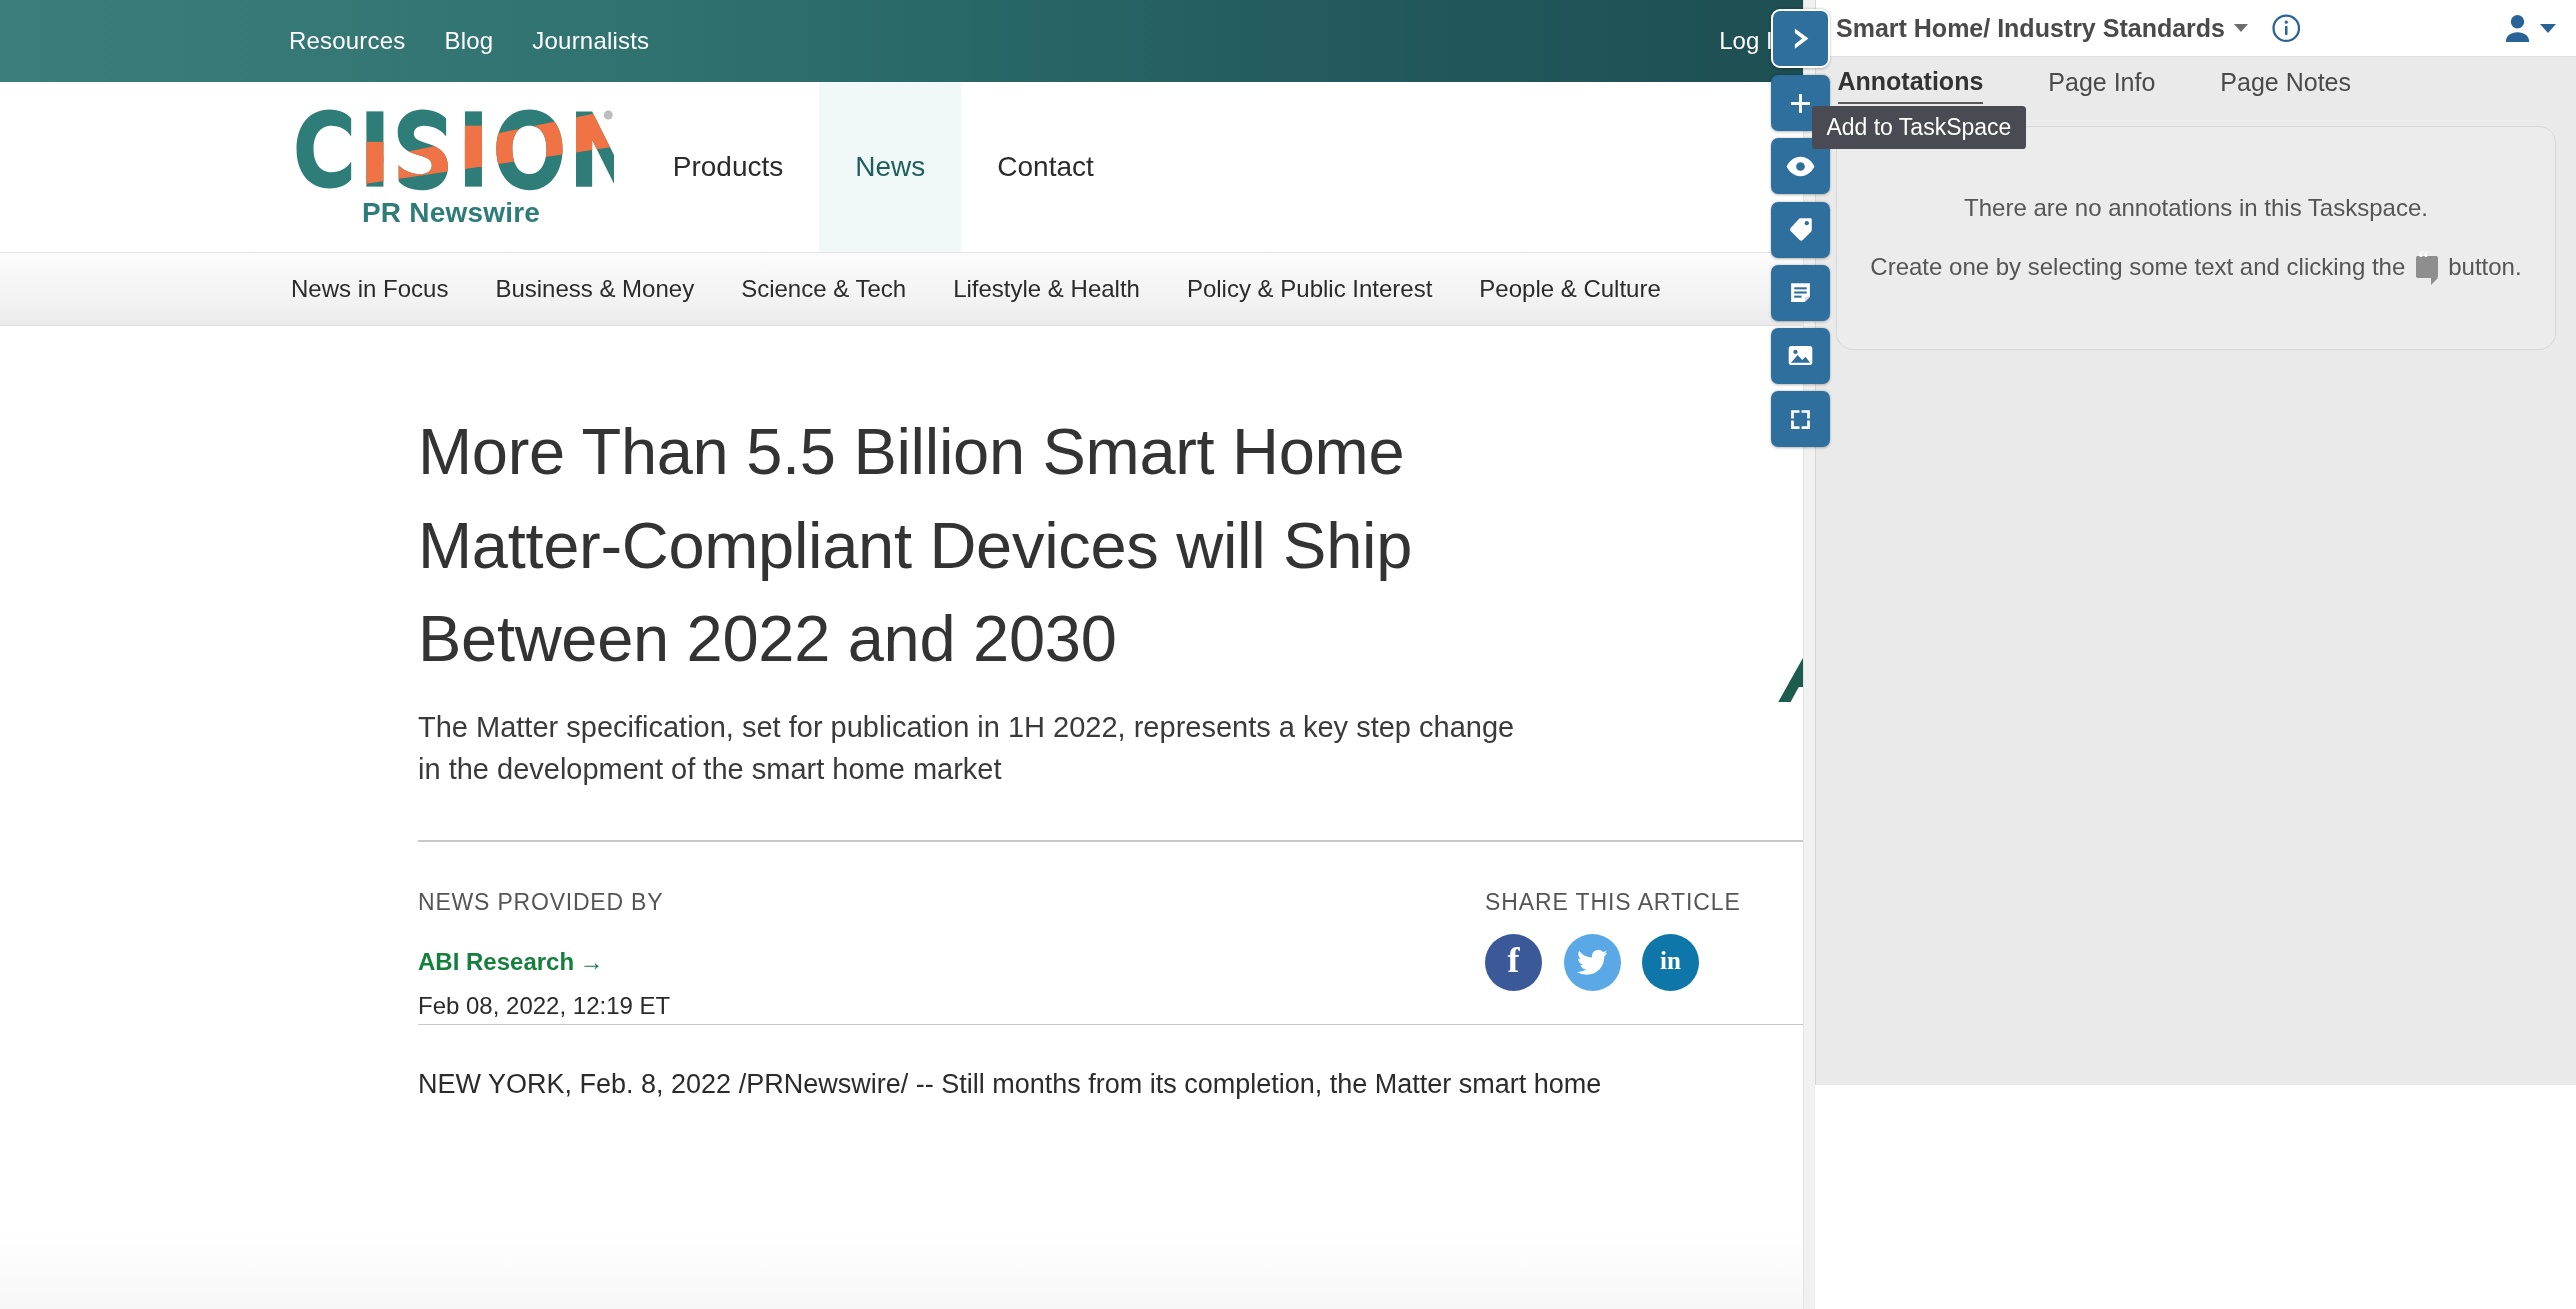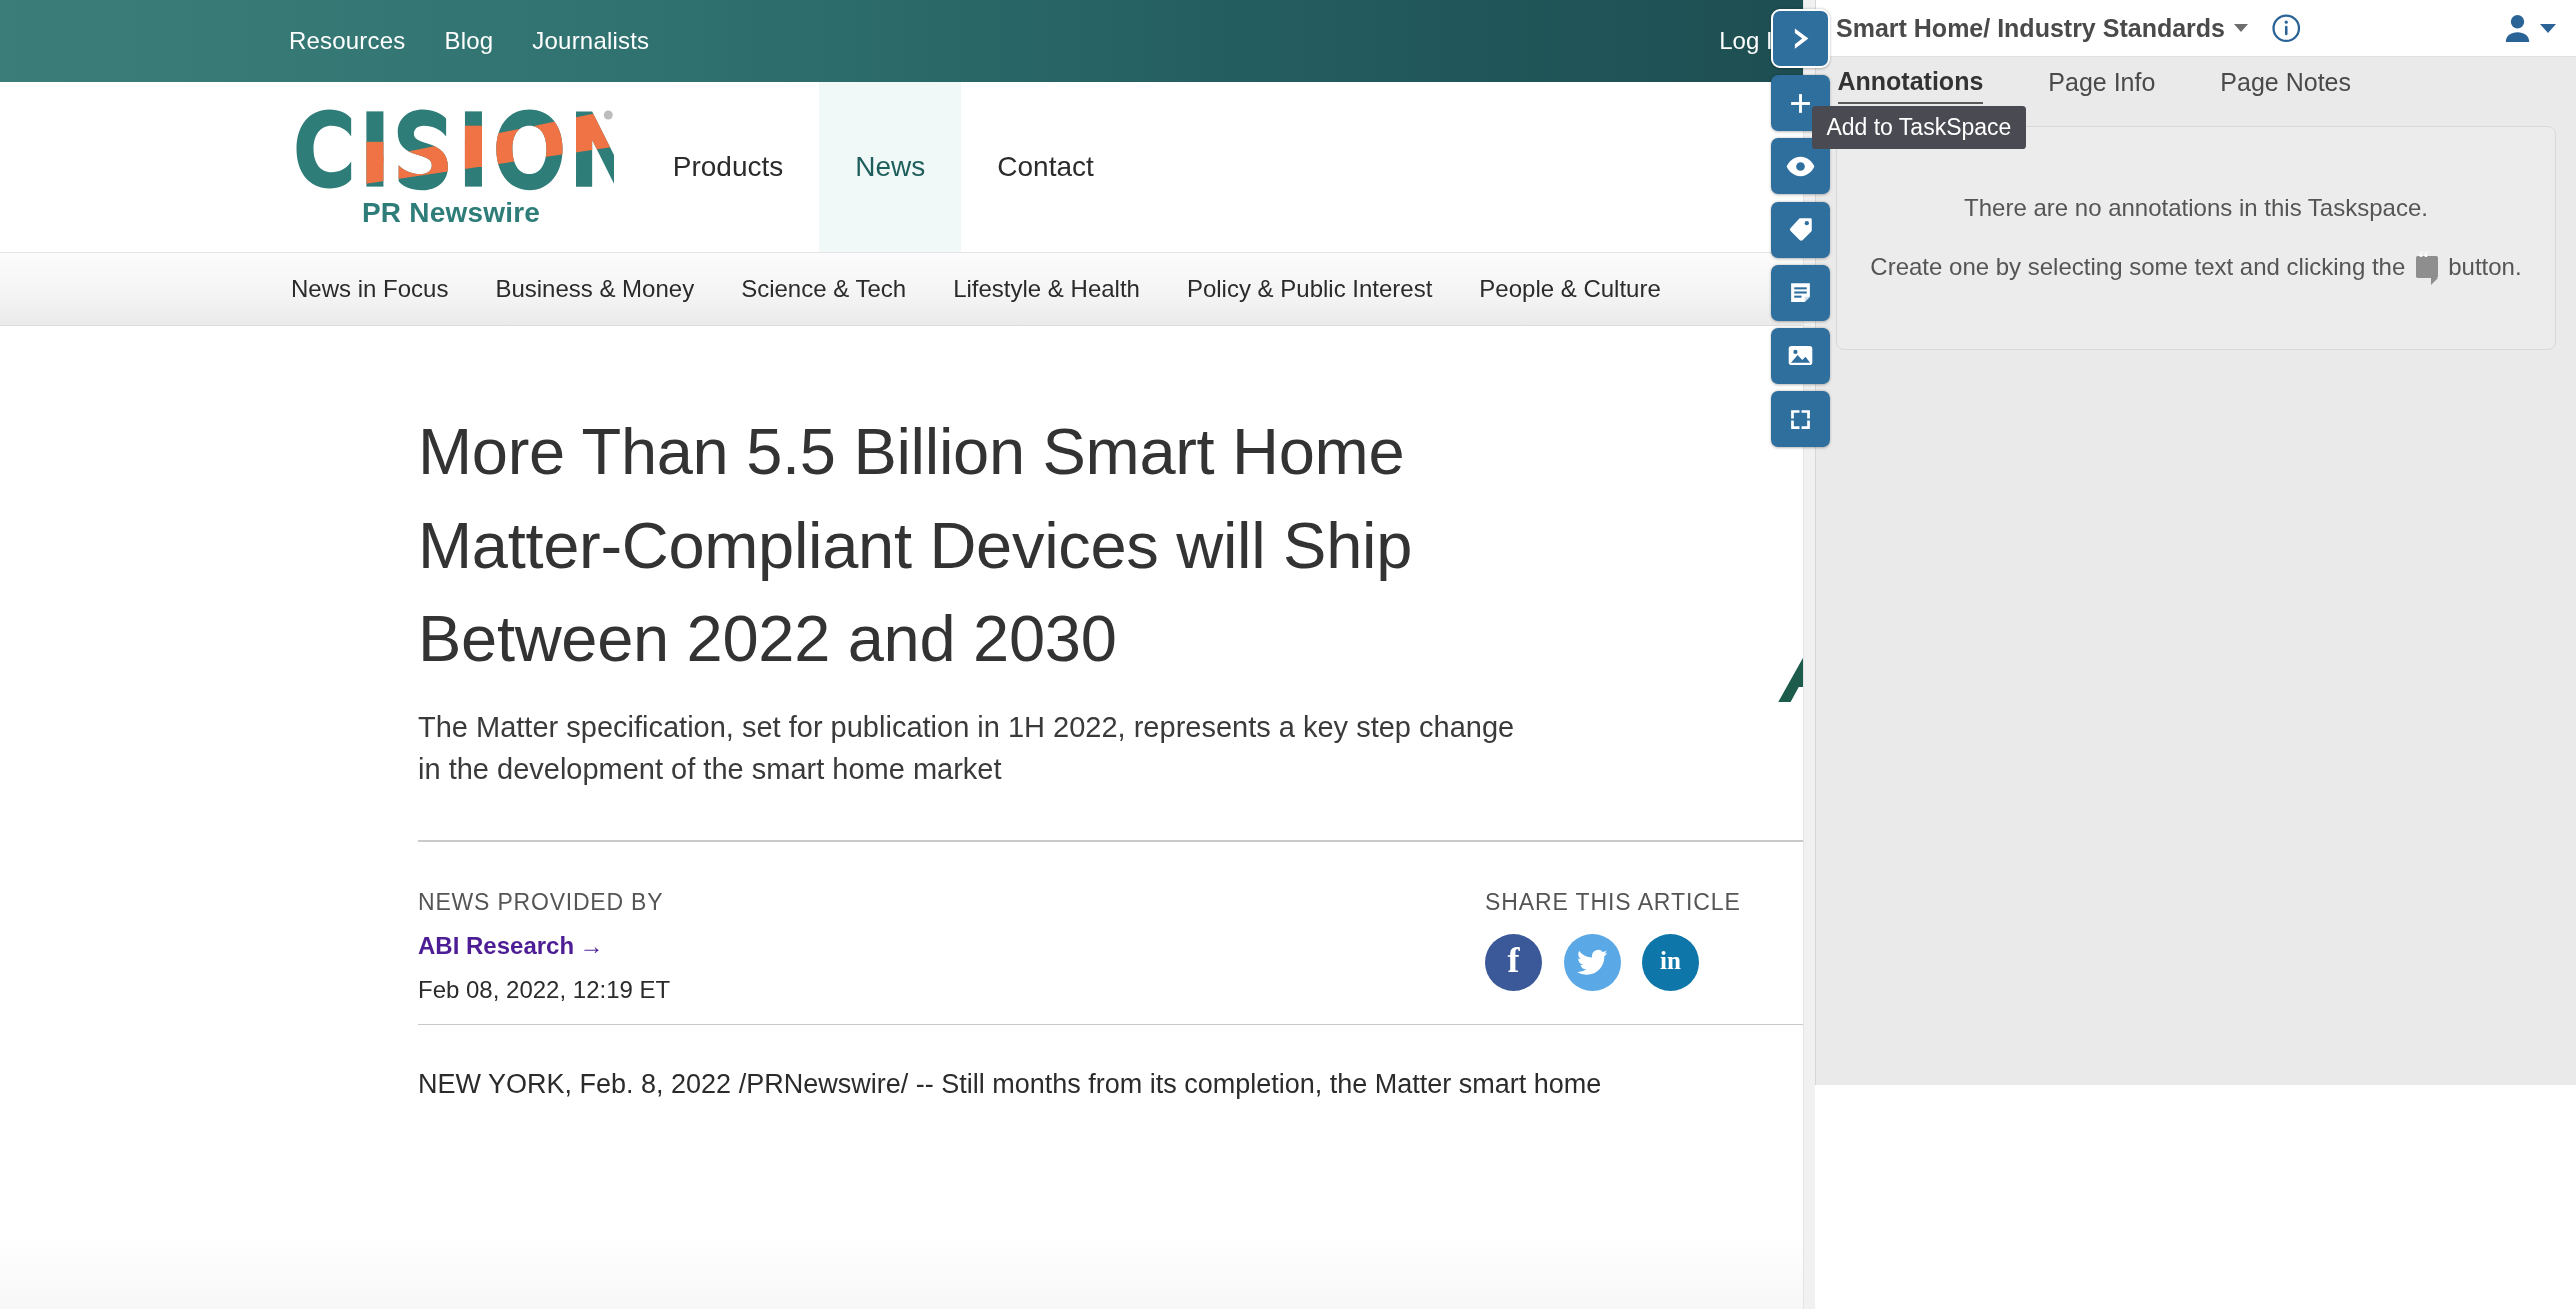--- a/index.html
+++ b/index.html
@@ -122,22 +122,22 @@
     position: relative;
     display: flex; align-items: flex-start;
     margin-top: 47px;
     height: 135px;
   }
   .meta-left { width: 807px; }
   .meta-label {
     font-size: 23px; color: #555555; letter-spacing: 0.8px;
   }
   .meta-provider {
-    display: block; margin-top: 16px;
-    font-size: 24px; font-weight: 700; color: #4c1d95;
+    display: block; margin-top: 32px;
+    font-size: 24px; font-weight: 700; color: #15803d;
     text-decoration: none; white-space: nowrap;
   }
   .meta-provider .arrow { margin-left: 5.4px; font-weight: 400; }
   .meta-date {
     margin-top: 16px; font-size: 24px; color: #2b2b2b;
   }
   .share-block {
     position: absolute; left: 1067px; top: 0;
     width: 332px;
   }
@@ -242,21 +242,21 @@
   .panel-tab.active {
     font-weight: 700; color: #333333;
     border-bottom: 2.7px solid #5a5a5a;
   }
 
   .annotations-box {
     margin: 12.6px 20px 0 20px;
     height: 224px;
     background: #ececec;
     border: 1.8px solid #d8d8d8;
-    border-radius: 8px;
+    border-radius: 17px;
     display: flex; flex-direction: column;
     align-items: center; justify-content: center;
     gap: 30.5px;
   }
   .ann-line {
     font-size: 24px; color: #555555; text-align: center;
     white-space: nowrap;
   }
   .quote-chip {
     display: inline-block;

